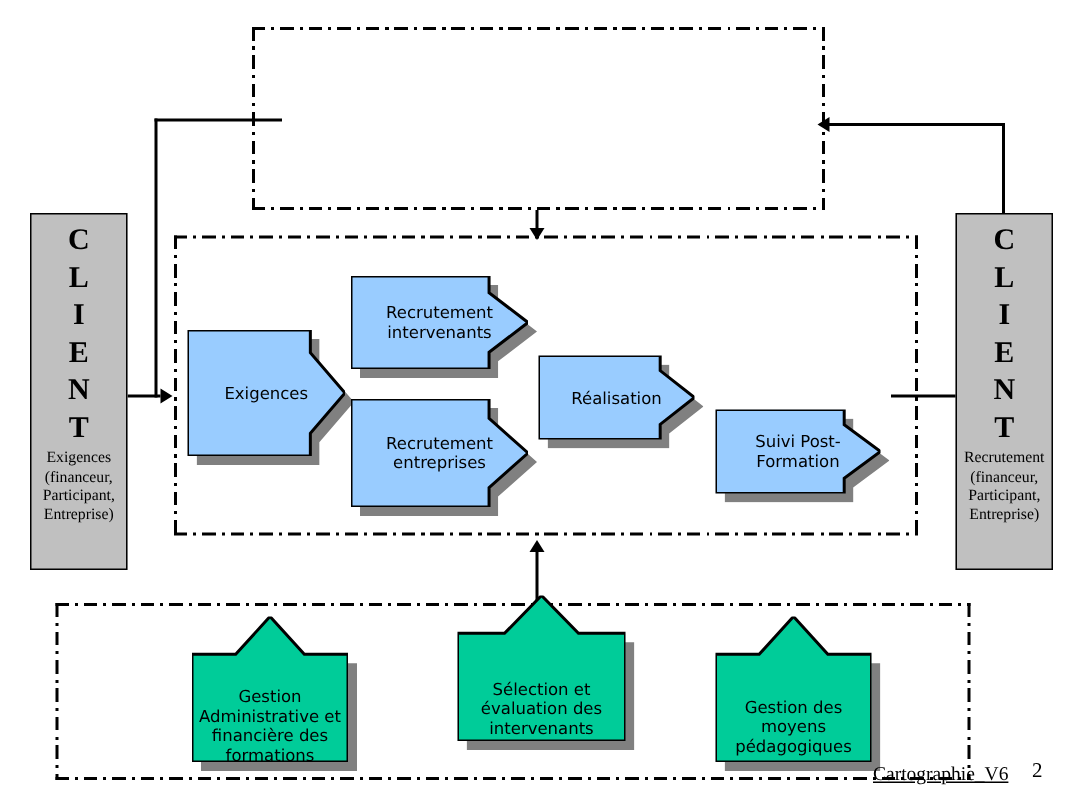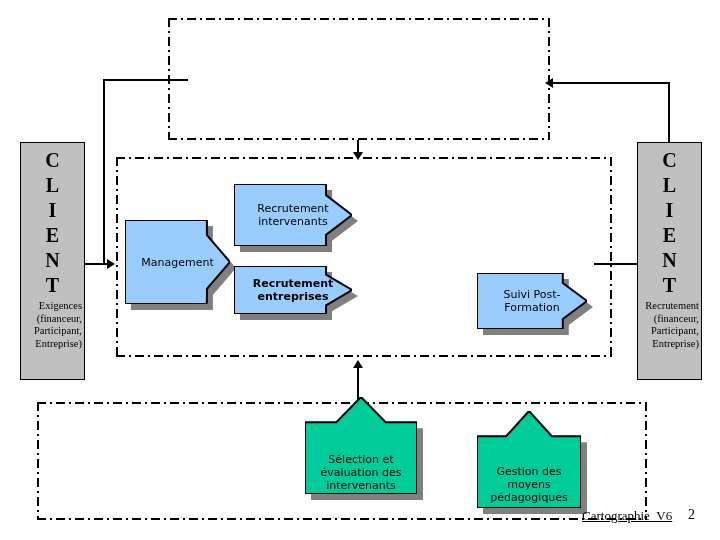--- a/index.html
+++ b/index.html
@@ -35,21 +35,21 @@
     font-family:"Liberation Serif", serif;
   }
   .client-letters{
     display:flex;flex-direction:column;align-items:center;
     padding-top:5px;
   }
   .client-letters span{
     font-size:20px;font-weight:bold;color:#000;line-height:25px;
   }
   .client-sub{
-    font-size:10.5px;line-height:12.5px;color:#000;text-align:right;
+    font-size:10.5px;line-height:12.5px;color:#000;text-align:center;
     padding:2px 2px 4px 2px;
   }
 
   
   .shape{position:absolute;}
   .shape .shadow{
     position:absolute;left:6px;top:6px;width:100%;height:100%;
     background:#808080;
   }
   .shape .body{
@@ -162,51 +162,67 @@
   </div>
 
 
 
   <div class="shape arrow-right" style="left:125px;top:220px;width:105px;height:84px;">
     <div class="shadow"></div>
     <div class="body"></div>
     <svg class="outline" viewBox="0 0 100 100" preserveAspectRatio="none" style="position:absolute;left:0;top:0;width:100%;height:100%;z-index:2;">
       <polygon points="0,0 78,0 78,18 100,50 78,82 78,100 0,100" fill="none" stroke="#000" stroke-width="2" vector-effect="non-scaling-stroke"></polygon>
     </svg>
-    <div class="label">Management</div>
+    <div class="label">Exigences</div>
   </div>
 
   <div class="shape arrow-right" style="left:234px;top:184px;width:118px;height:62px;">
     <div class="shadow"></div>
     <div class="body"></div>
     <svg class="outline" viewBox="0 0 100 100" preserveAspectRatio="none" style="position:absolute;left:0;top:0;width:100%;height:100%;z-index:2;">
       <polygon points="0,0 78,0 78,18 100,50 78,82 78,100 0,100" fill="none" stroke="#000" stroke-width="2" vector-effect="non-scaling-stroke"></polygon>
     </svg>
     <div class="label">Recrutement intervenants</div>
   </div>
 
-  <div class="shape arrow-right" style="left:234px;top:266px;width:118px;height:48px;font-weight:bold;">
+  <div class="shape arrow-right" style="left:234px;top:266px;width:118px;height:72px;">
     <div class="shadow"></div>
     <div class="body"></div>
     <svg class="outline" viewBox="0 0 100 100" preserveAspectRatio="none" style="position:absolute;left:0;top:0;width:100%;height:100%;z-index:2;">
       <polygon points="0,0 78,0 78,18 100,50 78,82 78,100 0,100" fill="none" stroke="#000" stroke-width="2" vector-effect="non-scaling-stroke"></polygon>
     </svg>
     <div class="label">Recrutement entreprises</div>
   </div>
 
+  <div class="shape arrow-right" style="left:359px;top:237px;width:104px;height:56px;">
+    <div class="shadow"></div>
+    <div class="body"></div>
+    <svg class="outline" viewBox="0 0 100 100" preserveAspectRatio="none" style="position:absolute;left:0;top:0;width:100%;height:100%;z-index:2;">
+      <polygon points="0,0 78,0 78,18 100,50 78,82 78,100 0,100" fill="none" stroke="#000" stroke-width="2" vector-effect="non-scaling-stroke"></polygon>
+    </svg>
+    <div class="label">Réalisation</div>
+  </div>
 
   <div class="shape arrow-right" style="left:477px;top:237px;width:110px;height:56px;margin-top:36px;">
     <div class="shadow"></div>
     <div class="body"></div>
     <svg class="outline" viewBox="0 0 100 100" preserveAspectRatio="none" style="position:absolute;left:0;top:0;width:100%;height:100%;z-index:2;">
       <polygon points="0,0 78,0 78,18 100,50 78,82 78,100 0,100" fill="none" stroke="#000" stroke-width="2" vector-effect="non-scaling-stroke"></polygon>
     </svg>
     <div class="label">Suivi Post-Formation</div>
   </div>
 
+  <div class="shape arrow-up" style="left:128px;top:411px;width:104px;height:97px;">
+    <div class="shadow"></div>
+    <div class="body"></div>
+    <svg class="outline" viewBox="0 0 100 100" preserveAspectRatio="none" style="position:absolute;left:0;top:0;width:100%;height:100%;z-index:2;">
+      <polygon points="50,0 72,26 100,26 100,100 0,100 0,26 28,26" fill="none" stroke="#000" stroke-width="2" vector-effect="non-scaling-stroke"></polygon>
+    </svg>
+    <div class="label">Gestion Administrative et financière des formations</div>
+  </div>
 
   <div class="shape arrow-up" style="left:305px;top:397px;width:112px;height:97px;">
     <div class="shadow"></div>
     <div class="body"></div>
     <svg class="outline" viewBox="0 0 100 100" preserveAspectRatio="none" style="position:absolute;left:0;top:0;width:100%;height:100%;z-index:2;">
       <polygon points="50,0 72,26 100,26 100,100 0,100 0,26 28,26" fill="none" stroke="#000" stroke-width="2" vector-effect="non-scaling-stroke"></polygon>
     </svg>
     <div class="label">Sélection et évaluation des intervenants</div>
   </div>
 

